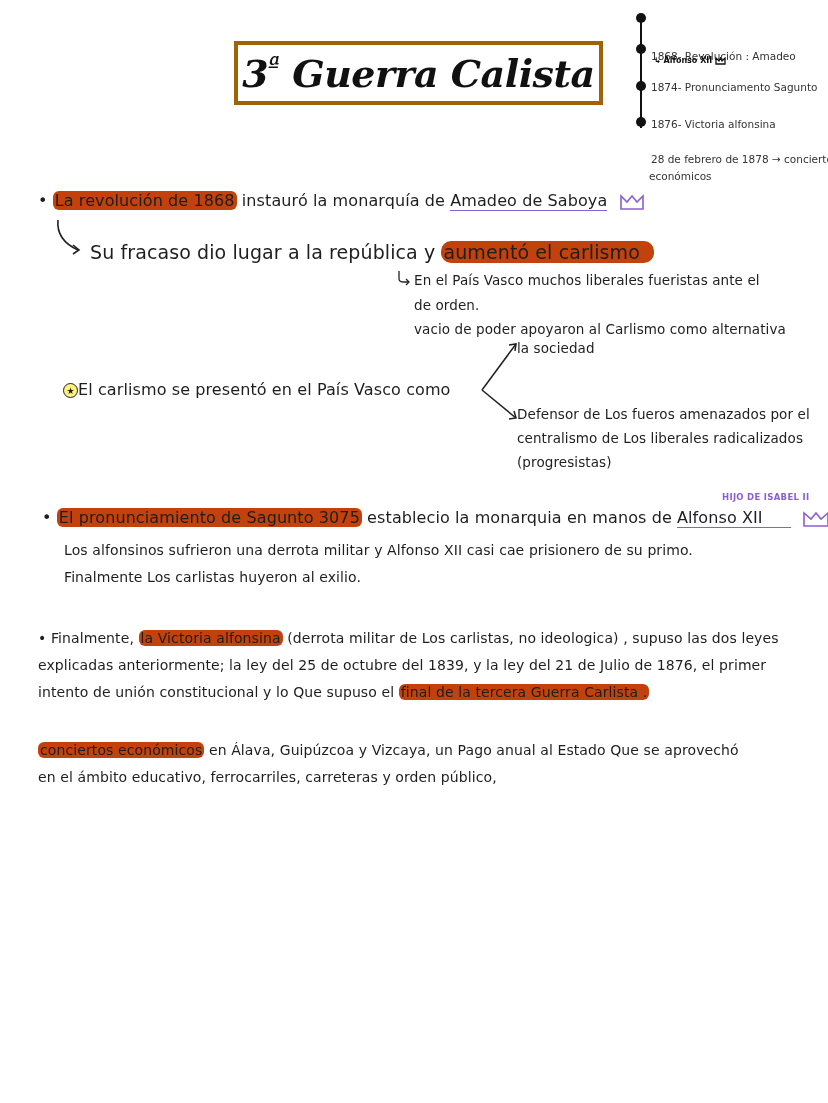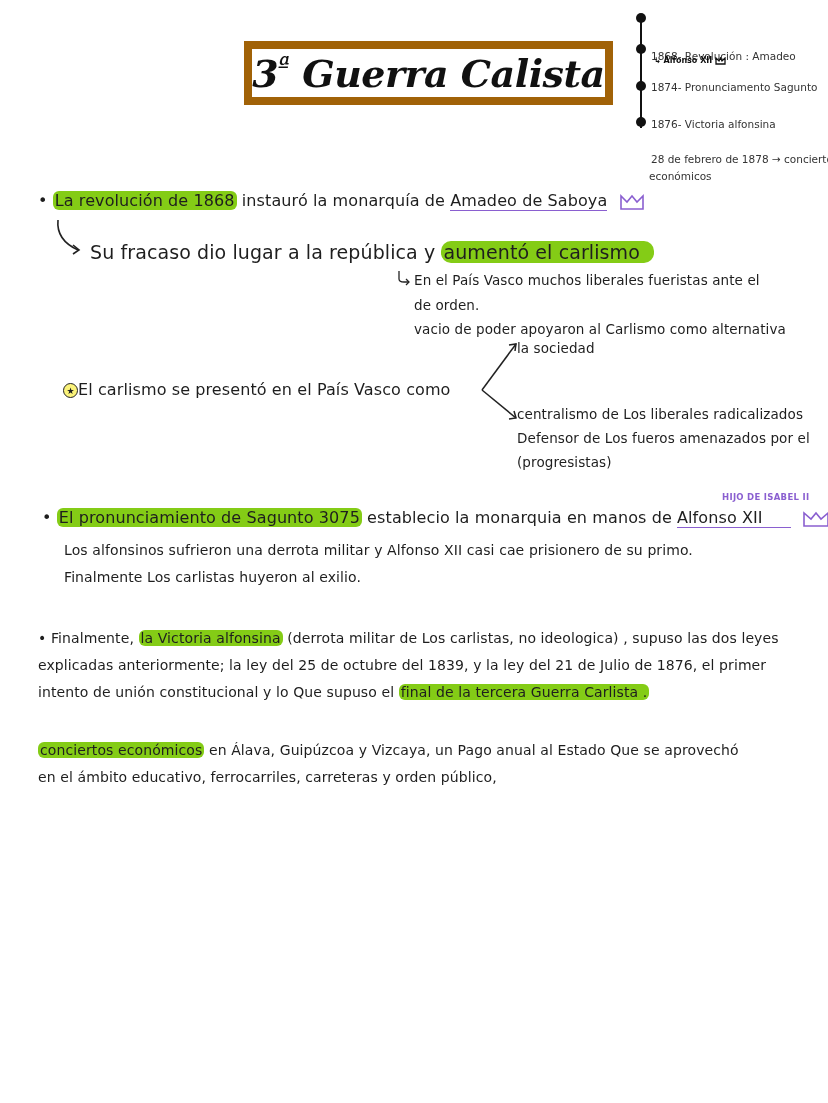--- a/index.html
+++ b/index.html
@@ -2,28 +2,28 @@
 <html><head>
 <meta charset="utf-8">
 <style>
   html, body { margin: 0; padding: 0; }
   body {
     width: 828px; height: 1103px; background: #ffffff; position: relative; overflow: hidden;
     font-family: "DejaVu Sans", sans-serif; color: #1e1e1e;
   }
   .abs { position: absolute; white-space: nowrap; }
   .txt { font-size: 15px; letter-spacing: 0.1px; }
-  .hl { background: #84cc16; border-radius: 6px; padding: 0 2px; }
+  .hl { background: #c2410c; border-radius: 6px; padding: 0 2px; }
   .purple-ul { border-bottom: 1.5px solid #8a5fd0; text-align: center; }
   .purple { color: #8a5fd0; text-align: center; }
 
   
   .title-box {
     position: absolute; left: 234px; top: 41px; width: 369px; height: 64px;
-    border: 8px solid #a16207; box-sizing: border-box; display: flex; align-items: center; justify-content: center; margin-left: 10px;
+    border: 4px solid #a16207; box-sizing: border-box; display: flex; align-items: center; justify-content: center;
   }
   .title-text { font-family: "DejaVu Serif", serif; font-style: italic; font-weight: bold; font-size: 38px; color: #111; letter-spacing: -0.5px; }
   .title-ord { font-size: 24px; vertical-align: super; }
 
   
   .tl-line { position: absolute; left: 640px; top: 14px; width: 2px; height: 114px; background: #111; }
   .tl-dot { position: absolute; left: 636px; width: 10px; height: 10px; border-radius: 50%; background: #111; }
   .tl-text { position: absolute; left: 651px; font-size: 10.5px; color: #333; white-space: nowrap; margin-top: 39px; }
   .tl-sub { position: absolute; left: 654px; font-size: 8px; font-weight: bold; color: #111; white-space: nowrap; }
 
@@ -101,22 +101,22 @@
   <path d="M4 52 L38 6" fill="none" stroke="#222" stroke-width="1.5"></path>
   <path d="M31 7 L38 6 L37 13" fill="none" stroke="#222" stroke-width="1.5"></path>
   <path d="M4 52 L38 80" fill="none" stroke="#222" stroke-width="1.5"></path>
   <path d="M31 81 L38 80 L36 73" fill="none" stroke="#222" stroke-width="1.5"></path>
 </svg>
 
 <div class="abs txt" style="left:517px; top:337px; font-size:13.5px; line-height:23px">
   <div>la sociedad</div>
 </div>
 <div class="abs txt" style="left:517px; top:402px; font-size:13.5px; line-height:24px">
+  <div>Defensor de Los fueros amenazados por el</div>
   <div>centralismo de Los liberales radicalizados</div>
-  <div>Defensor de Los fueros amenazados por el</div>
   <div>(progresistas)</div>
 </div>
 
 <div class="abs purple small-caps" style="left:722px; top:492px">HIJO DE ISABEL II</div>
 <div class="abs txt" style="left:42px; top:508px; font-size:16px">
   <span>•</span>
   <span class="hl">El pronunciamiento de Sagunto 3075</span><span> establecio la monarquia en manos de </span><span class="purple-ul" style="padding-right:28px">Alfonso XII</span>
   <svg class="crown" width="28" height="18" viewBox="0 0 28 18" style="margin-left:6px">
       <path d="M2 16 L2 3 L9 9 L14 3 L19 9 L26 3 L26 16 Z" fill="none" stroke="#8a5fd0" stroke-width="1.6"></path>
     </svg>

